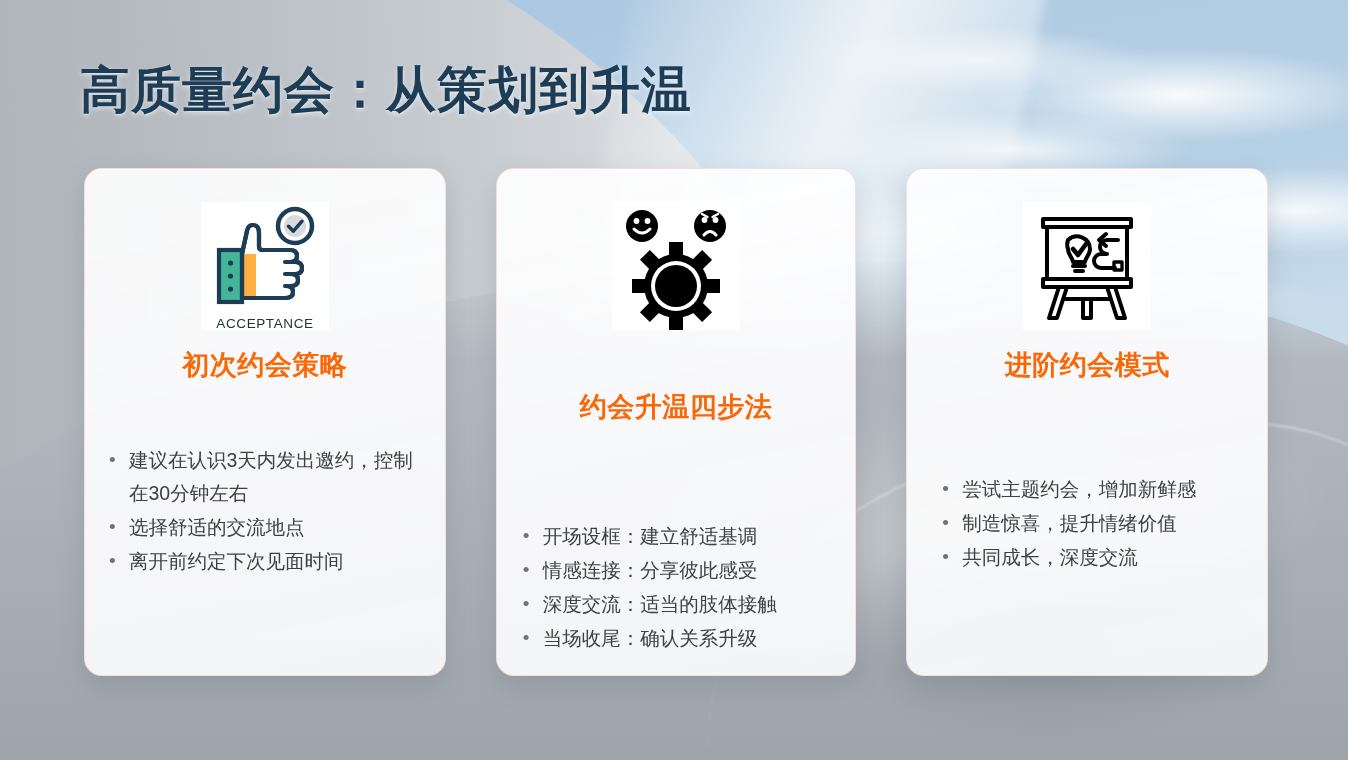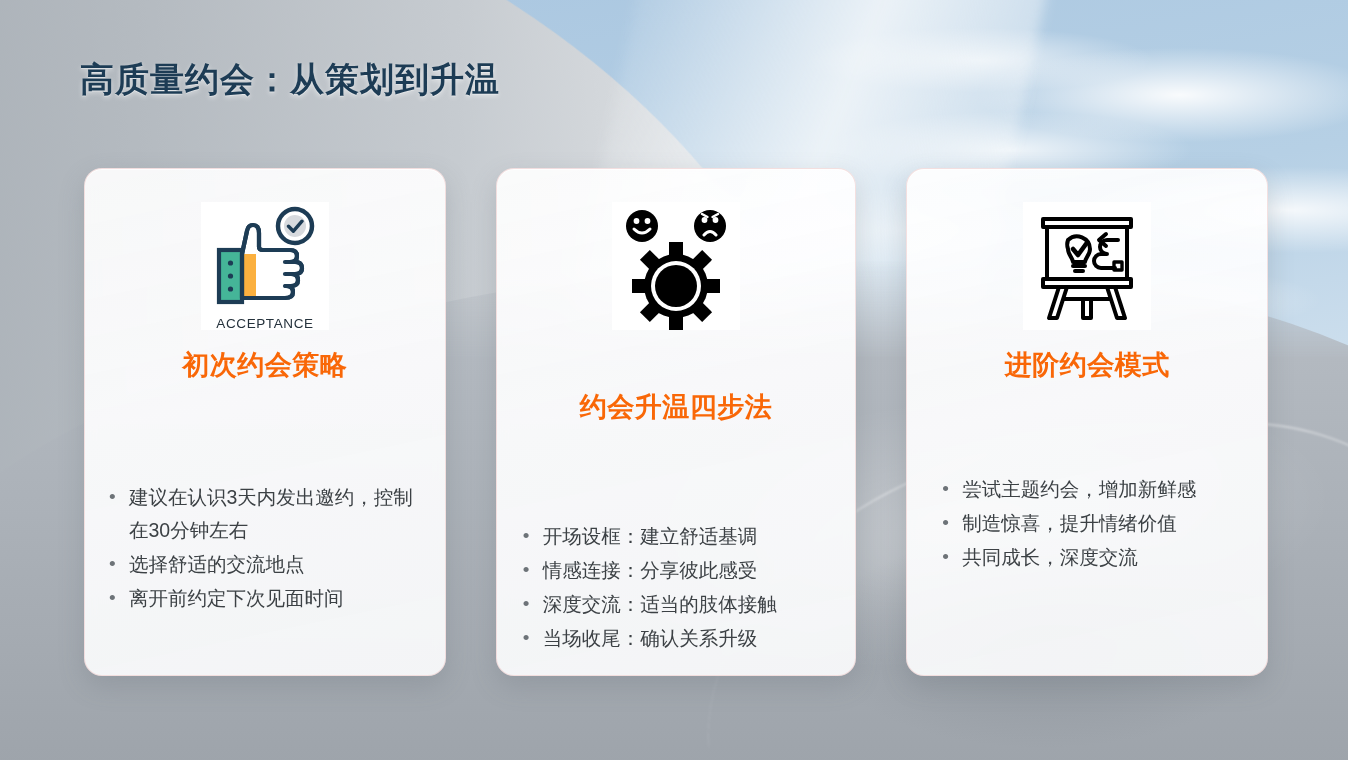--- a/index.html
+++ b/index.html
@@ -104,21 +104,21 @@
     border-radius: 58% 30% 0 0 / 100% 60% 0 0;
     transform: rotate(-3deg);
     filter: blur(1.2px);
   }
 
   
   .slide-title {
     position: absolute;
     left: 80px;
     top: 57px;
-    font-size: 34px;
+    font-size: 50px;
     font-weight: bold;
     letter-spacing: 1px;
     color: #1d3c55;
     text-shadow: 0 2px 5px rgba(255,255,255,.55), 0 1px 0 rgba(255,255,255,.35);
     white-space: nowrap;
   }
 
   
   .cards {
     position: absolute;
@@ -183,21 +183,21 @@
   .card-bullets li::before {
     content: "•";
     position: absolute;
     left: 2px;
     top: -1px;
     font-size: 19px;
     color: #6d7378;
   }
 
   
-  .bullets-1 { padding: 0 18px 0 22px; margin-top: 98px; }
+  .bullets-1 { padding: 0 18px 0 22px; margin-top: 61px; }
   .bullets-2 { padding: 0 18px 0 24px; margin-top: 53px; }
   .bullets-3 { padding: 0 18px 0 33px; margin-top: 90px; }
 </style>
 </head>
 <body>
 
 <div class="slide">
 
   <div class="bg-sky"></div>
   <div class="bg-clouds"></div>

